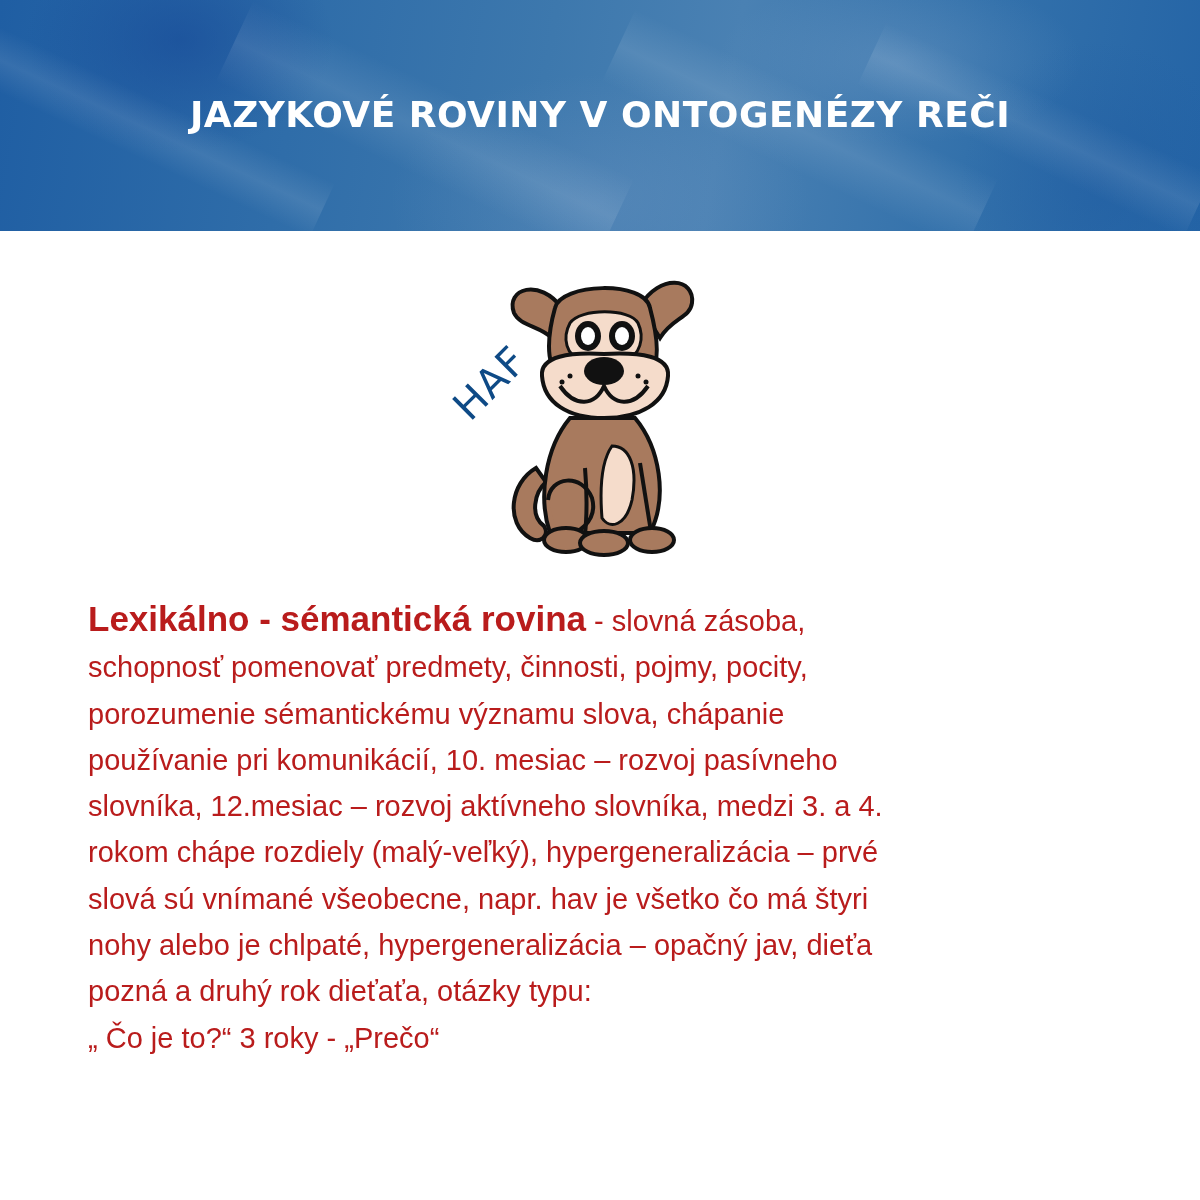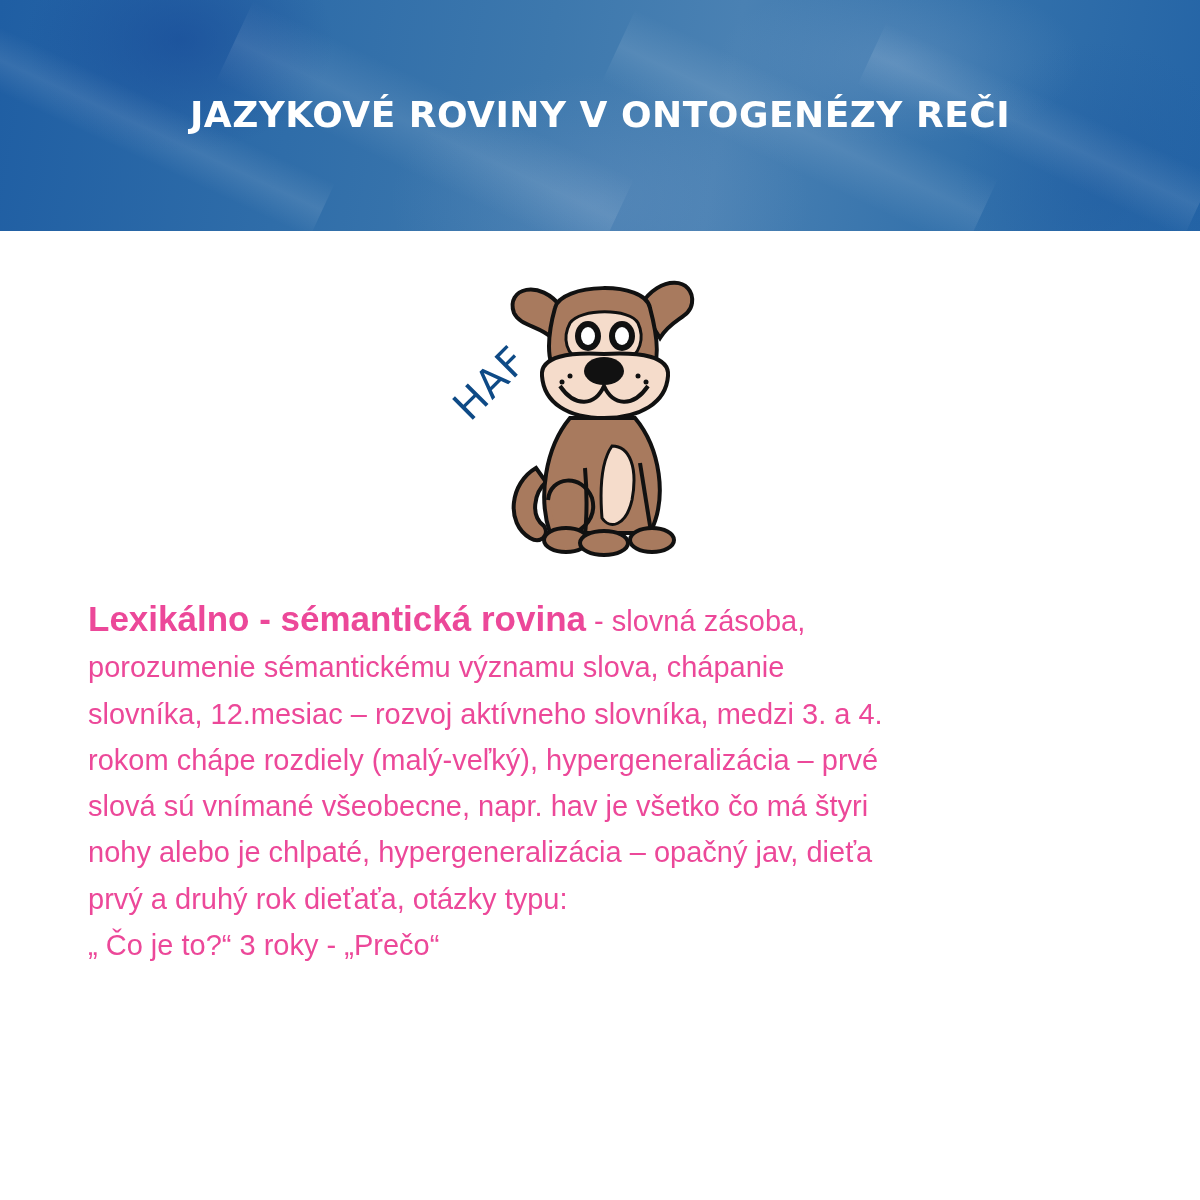--- a/index.html
+++ b/index.html
@@ -60,21 +60,21 @@
     .dog {
       position: absolute;
       left: 500px;
       top: 268px;
     }
     .body-text {
       position: absolute;
       left: 88px;
       top: 596px;
       width: 1040px;
-      color: #ec4899;
+      color: #b91c1c;
       font-family: "Liberation Sans", sans-serif;
       font-size: 29px;
       line-height: 46.3px;
     }
     .body-text .lead {
       font-weight: bold;
       font-size: 35px;
     }
     .line {
       display: block;
@@ -131,22 +131,24 @@
 
     <path d="M60 118 C75 140 95 138 104 118 C113 138 133 140 148 118" fill="none" stroke="#111" stroke-width="4"></path>
     <circle cx="70" cy="108" r="2.5" fill="#111"></circle>
     <circle cx="62" cy="114" r="2.5" fill="#111"></circle>
     <circle cx="138" cy="108" r="2.5" fill="#111"></circle>
     <circle cx="146" cy="114" r="2.5" fill="#111"></circle>
   </svg>
 
   <div class="body-text">
     <span class="line"><span class="lead">Lexikálno - sémantická rovina</span><span> - slovná zásoba,</span></span>
+    <span class="line">schopnosť pomenovať predmety, činnosti, pojmy, pocity,</span>
     <span class="line">porozumenie sémantickému významu slova, chápanie</span>
+    <span class="line">používanie pri komunikácií, 10. mesiac – rozvoj pasívneho</span>
     <span class="line">slovníka, 12.mesiac – rozvoj aktívneho slovníka, medzi 3. a 4.</span>
     <span class="line">rokom chápe rozdiely (malý-veľký), hypergeneralizácia – prvé</span>
     <span class="line">slová sú vnímané všeobecne, napr. hav je všetko čo má štyri</span>
     <span class="line">nohy alebo je chlpaté, hypergeneralizácia – opačný jav, dieťa</span>
-    <span class="line">prvý a druhý rok dieťaťa, otázky typu:</span>
+    <span class="line">pozná a druhý rok dieťaťa, otázky typu:</span>
     <span class="line">„ Čo je to?“ 3 roky - „Prečo“</span>
   </div>
 
 </div>
 
 </body></html>

